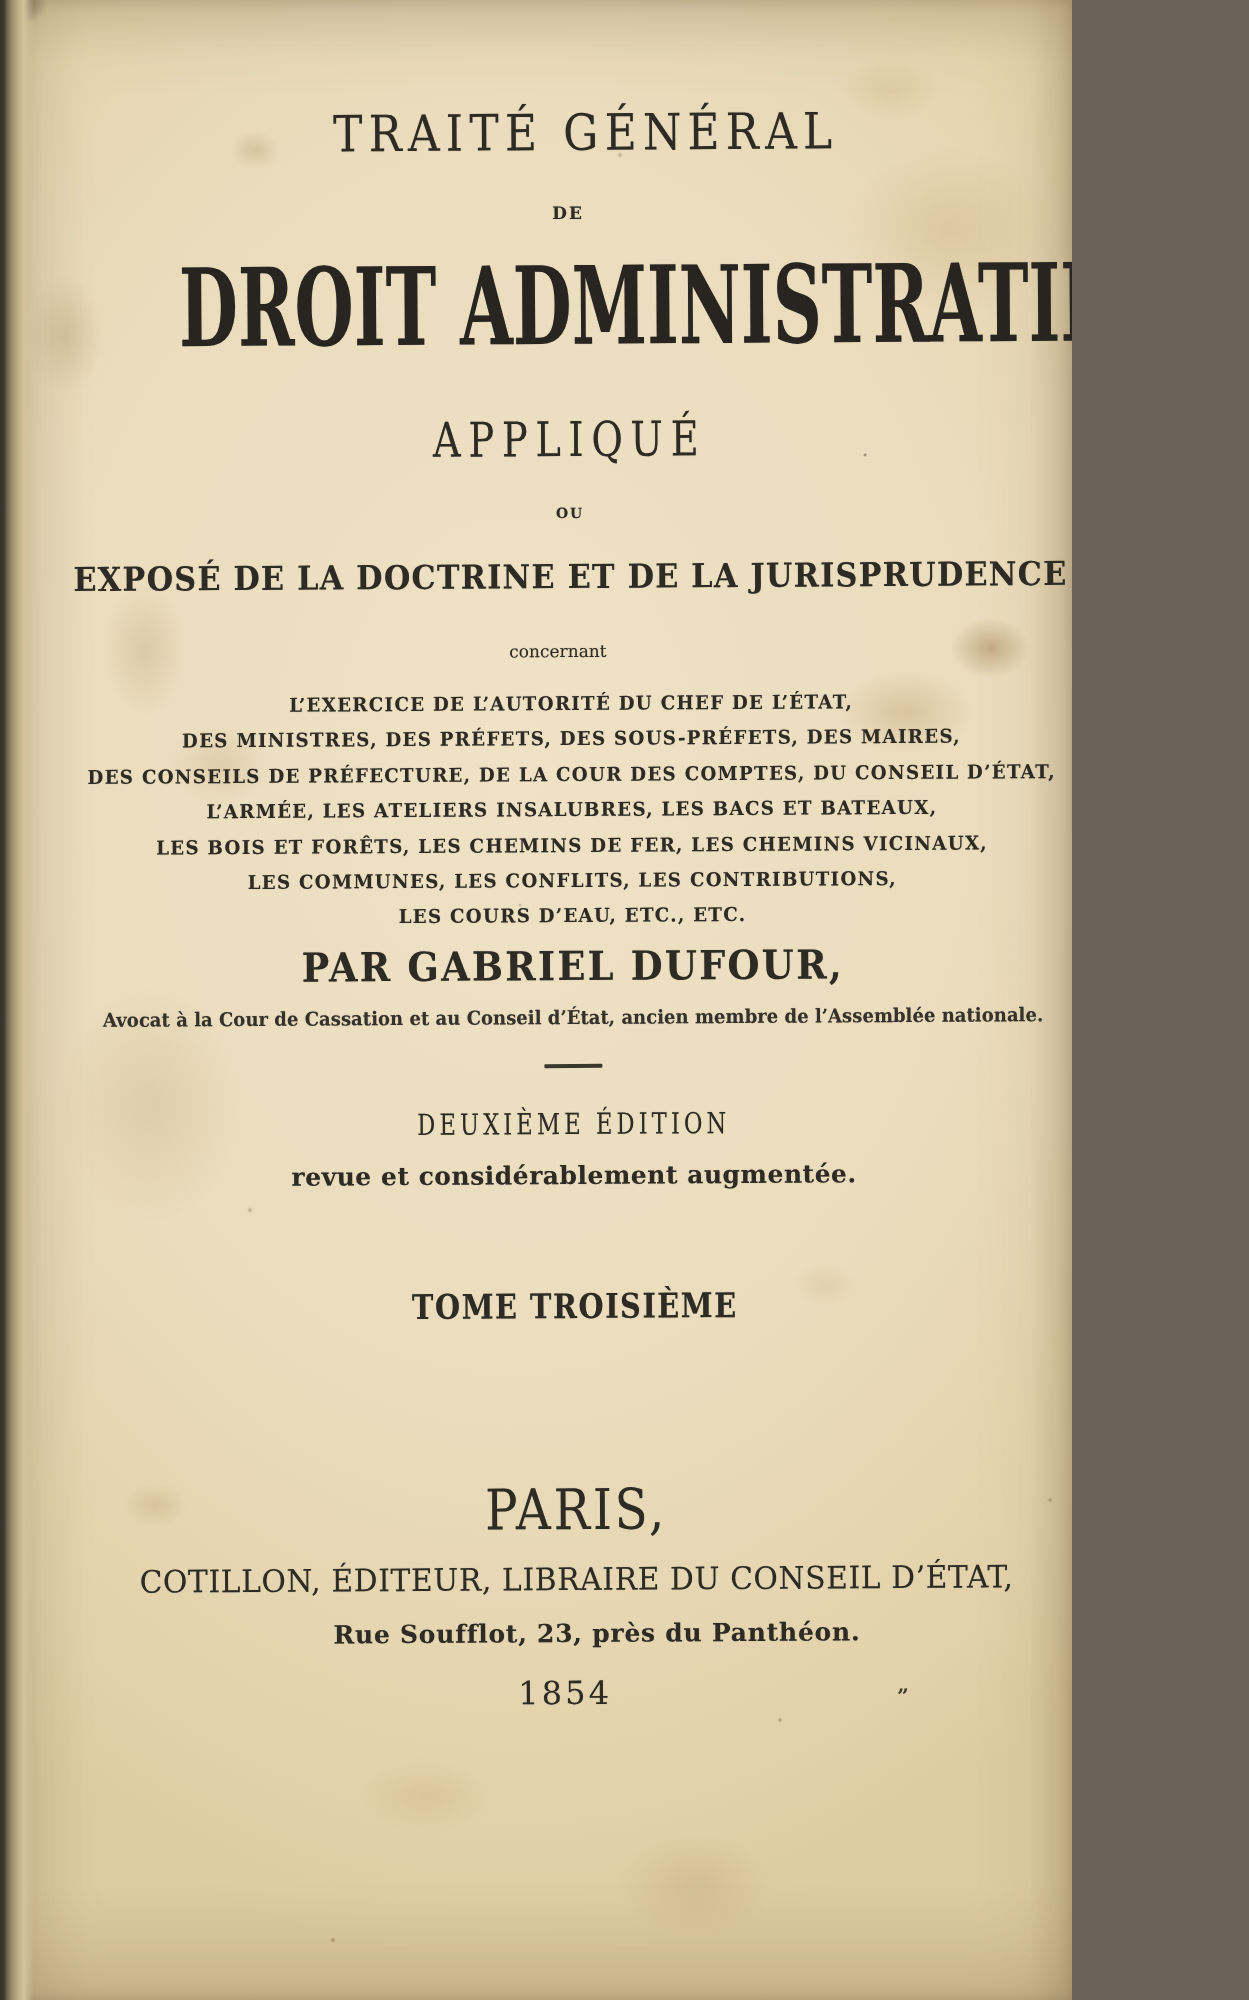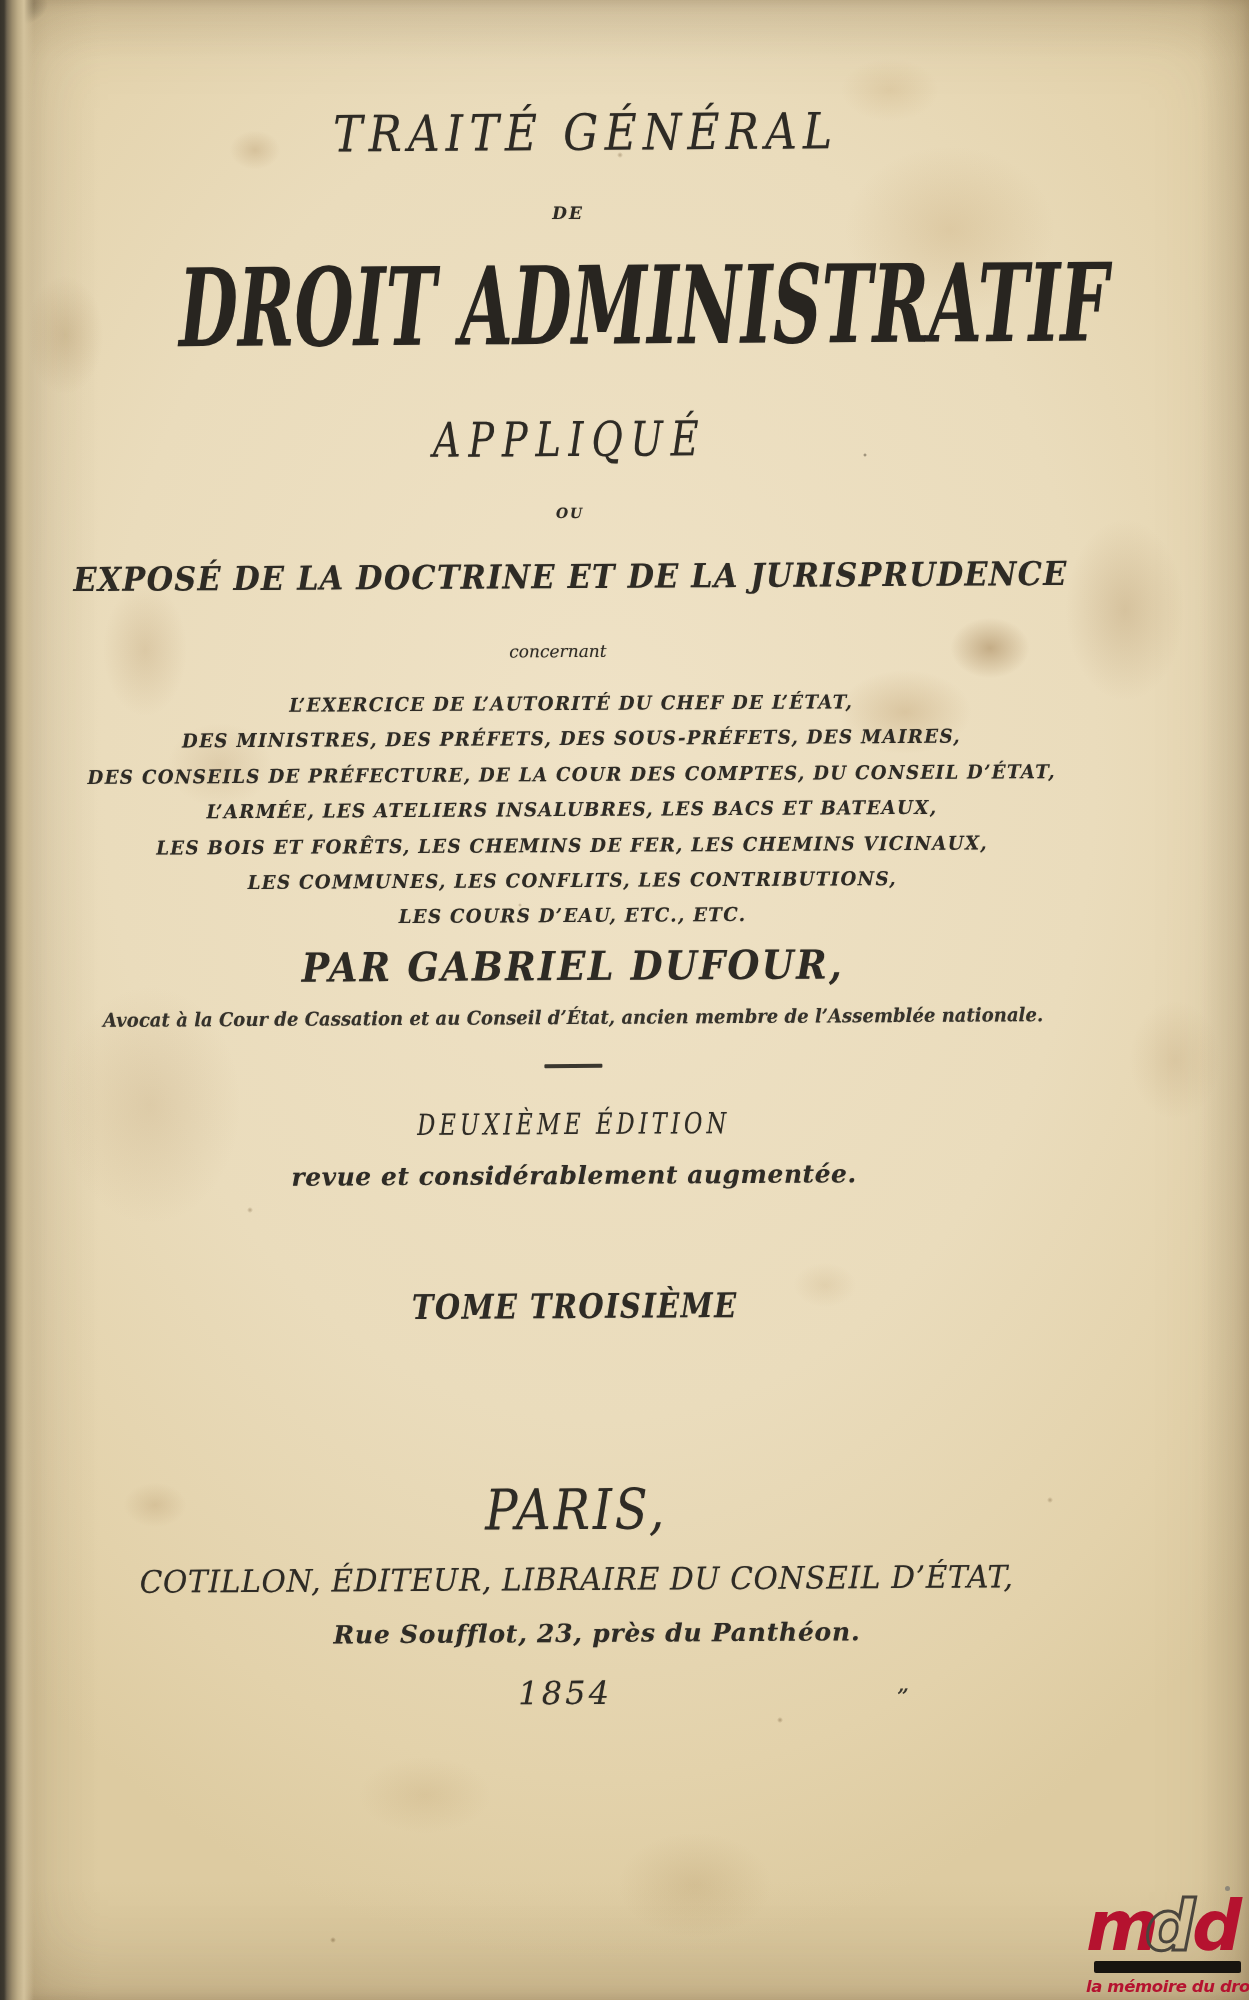--- a/index.html
+++ b/index.html
@@ -1,18 +1,18 @@
 <!DOCTYPE html>
 <html><head>
 <meta charset="utf-8">
 <title></title>
 <style>
   html,body{margin:0;padding:0;background:#6b6257;}
   .scan{
-    position:relative;width:1249px;height:2000px;overflow:hidden;
+    position:relative;width:1072px;height:2000px;overflow:hidden;
     background-color:#e8dab9;
     background-image:
       
       radial-gradient(ellipse 60px 34px at 6px 4px,  rgba(48,44,34,0.80), rgba(48,44,34,0) 70%),
       radial-gradient(ellipse 14px 26px at 8px 640px, rgba(70,58,40,0.55), rgba(70,58,40,0) 72%),
       radial-gradient(circle 4px at 13px 117px, rgba(168,96,36,0.85), rgba(168,96,36,0) 100%),
       
       radial-gradient(ellipse 150px 120px at 950px 230px, rgba(172,132,72,0.20), rgba(172,132,72,0) 70%),
       radial-gradient(ellipse 70px 45px  at 890px 90px,  rgba(172,132,72,0.16), rgba(172,132,72,0) 70%),
       radial-gradient(ellipse 55px 42px  at 990px 648px, rgba(134,94,44,0.38),  rgba(134,94,44,0) 72%),
@@ -36,21 +36,20 @@
       radial-gradient(circle 3px at 620px 155px,  rgba(110,85,50,0.4), rgba(110,85,50,0) 100%),
       radial-gradient(circle 2px at 520px 905px,  rgba(110,85,50,0.4), rgba(110,85,50,0) 100%),
       radial-gradient(circle 2px at 865px 455px,  rgba(70,60,45,0.7),  rgba(70,60,45,0) 100%),
       
       linear-gradient(90deg, rgba(90,70,40,0.20) 0%, rgba(90,70,40,0.05) 4%, rgba(90,70,40,0) 8%, rgba(90,70,40,0) 96%, rgba(110,90,55,0.16) 100%),
       linear-gradient(180deg, rgba(120,95,55,0.10) 0%, rgba(120,95,55,0) 3%, rgba(120,95,55,0) 94%, rgba(120,95,55,0.12) 100%),
       
       radial-gradient(ellipse 900px 1200px at 48% 38%, #efe2c6 0%, #eadcbc 55%, #e3d2ab 85%, #ddcba1 100%);
     box-shadow: inset 0 0 90px rgba(110,85,50,0.28), inset 0 0 14px rgba(80,60,35,0.22);
     font-family:"DejaVu Serif","Liberation Serif",serif;
-    font-style:italic;
   }
   .gutter{
     position:absolute;left:0;top:0;width:34px;height:100%;
     background:linear-gradient(90deg,#35322a 0px,#3d392f 4px,#6e6450 7px,#9b8c6c 12px,#bfae88 18px,#d3c29c 24px,rgba(211,194,156,0) 34px);
   }
   .content{
     position:absolute;left:0;top:0;width:1146px;height:2000px;
     transform:rotate(-0.35deg);transform-origin:50% 50%;
     color:#2e2b25;
   }

